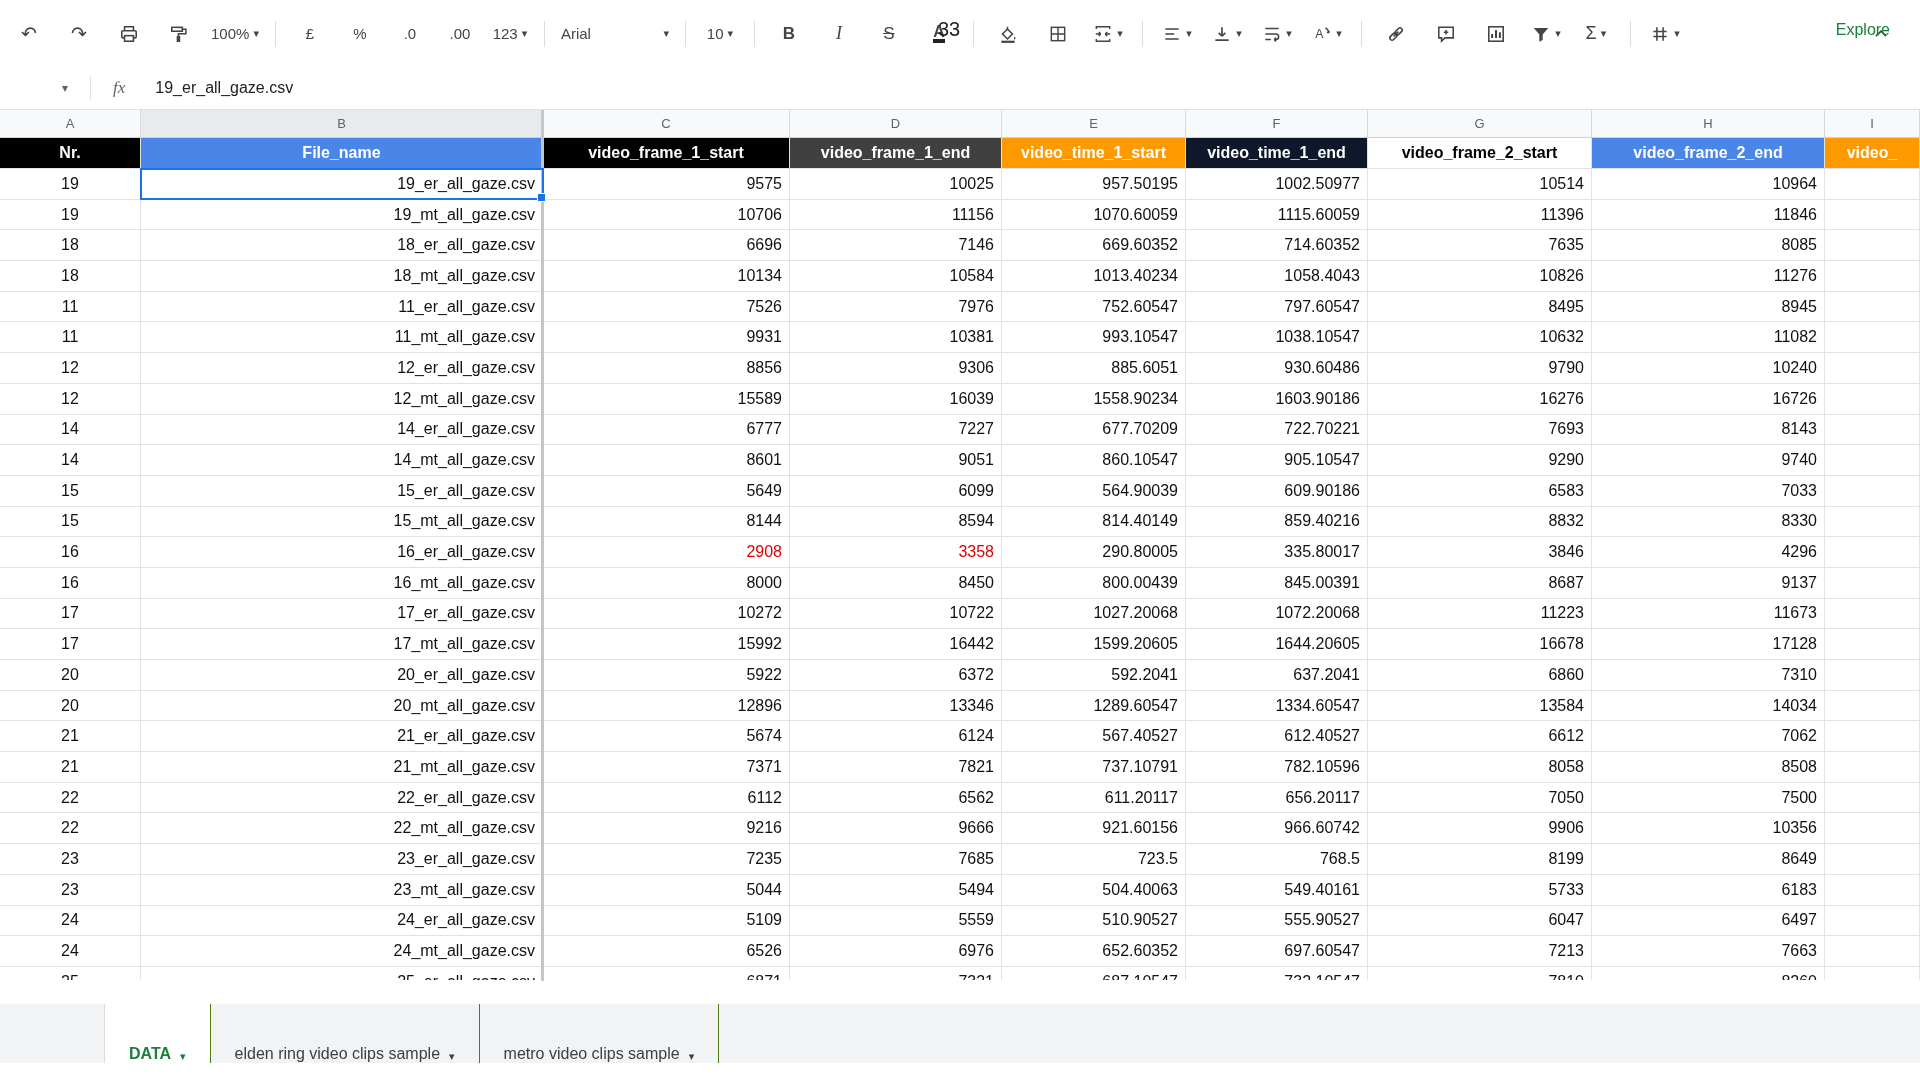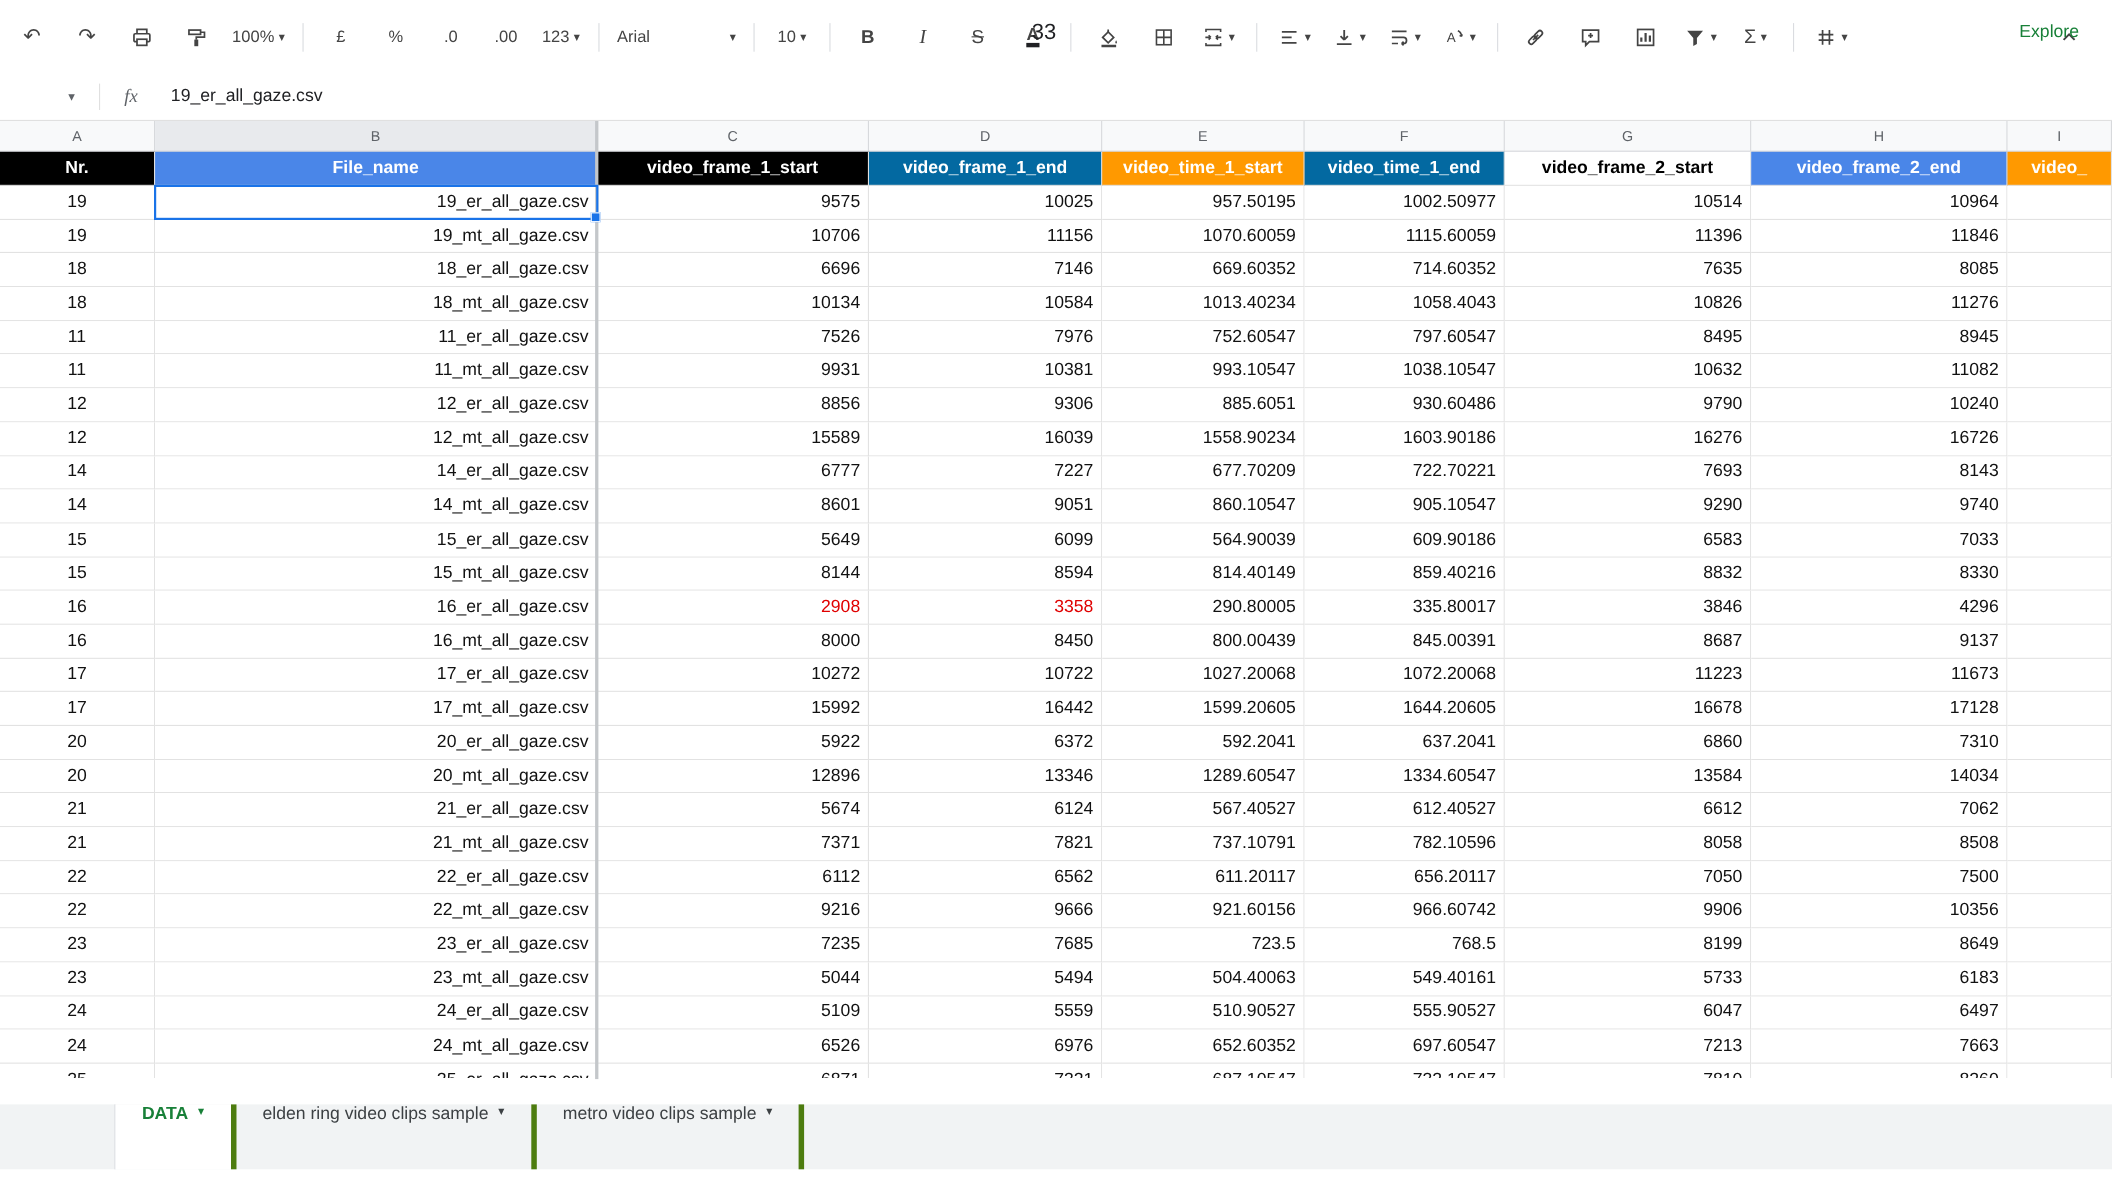--- a/index.html
+++ b/index.html
@@ -52,22 +52,22 @@
   .partial{height:13px;overflow:hidden;}
   .freeze{position:absolute;left:541px;top:0;width:3px;height:871px;background:#c4c7ca;}
   .selbox{position:absolute;left:140px;top:58px;width:404px;height:32px;border:2px solid #1a73e8;
           box-sizing:border-box;pointer-events:none;}
   .selbox .handle{position:absolute;right:-4px;bottom:-4px;width:7px;height:7px;background:#1a73e8;border:1px solid #fff;}
 
   
   .footer{position:absolute;top:1004px;left:0;width:1920px;height:59px;background:#f1f3f4;
           display:flex;align-items:stretch;}
   .f-spacer{width:104px;border-right:1px solid #dadce0;flex:none;}
-  .tab{display:flex;align-items:flex-start;gap:9px;padding:0 24px;font-size:16px;color:#3c4043;
-       border-right:5px solid #4d7c0f;cursor:pointer;white-space:nowrap;}
+  .tab{display:flex;align-items:flex-end;gap:9px;padding:0 24px;font-size:16px;color:#3c4043;
+       border-right:1px solid #4d7c0f;cursor:pointer;white-space:nowrap;}
   .tab.active{background:#fff;color:#188038;font-weight:700;}
   .tcaret{font-size:11px;}
   .count{position:absolute;left:938px;top:0;height:59px;display:flex;align-items:center;
          font-size:20px;color:#202124;}
   .explore{position:absolute;right:30px;top:0;height:59px;display:flex;align-items:center;
            color:#188038;font-size:16px;font-weight:500;cursor:pointer;}
 </style>
 </head>
 <body>
 
@@ -248,23 +248,23 @@
       <div class="letter" style="width: 184px;">E</div>
       <div class="letter" style="width: 182px;">F</div>
       <div class="letter" style="width: 224px;">G</div>
       <div class="letter" style="width: 233px;">H</div>
       <div class="letter" style="width: 95px;">I</div>
     </div>
   <div class="header-row" id="hrow">
       <div class="hcell" style="width: 141px; background: rgb(0, 0, 0); color: rgb(255, 255, 255);">Nr.</div>
       <div class="hcell" style="width: 402px; background: rgb(74, 134, 232); color: rgb(255, 255, 255);">File_name</div>
       <div class="hcell" style="width: 247px; background: rgb(0, 0, 0); color: rgb(255, 255, 255);">video_frame_1_start</div>
-      <div class="hcell" style="width: 212px; background: #0369a1; color: rgb(255, 255, 255);">video_frame_1_end</div>
+      <div class="hcell" style="width: 212px; background: #404040; color: rgb(255, 255, 255);">video_frame_1_end</div>
       <div class="hcell" style="width: 184px; background: rgb(255, 153, 0); color: rgb(255, 255, 255);">video_time_1_start</div>
-      <div class="hcell" style="width: 182px; background: #0369a1; color: rgb(255, 255, 255);">video_time_1_end</div>
+      <div class="hcell" style="width: 182px; background: #0f172a; color: rgb(255, 255, 255);">video_time_1_end</div>
       <div class="hcell" style="width: 224px; background: rgb(255, 255, 255); color: rgb(0, 0, 0);">video_frame_2_start</div>
       <div class="hcell" style="width: 233px; background: rgb(74, 134, 232); color: rgb(255, 255, 255);">video_frame_2_end</div>
       <div class="hcell" style="width: 95px; background: rgb(255, 153, 0); color: rgb(255, 255, 255);">video_</div>
     </div>
   <div id="rows">
       <div class="row">
         <div class="cell al-c" style="width: 141px;">19</div>
         <div class="cell al-r" style="width: 402px;">19_er_all_gaze.csv</div>
         <div class="cell al-r" style="width: 247px;">9575</div>
         <div class="cell al-r" style="width: 212px;">10025</div>

